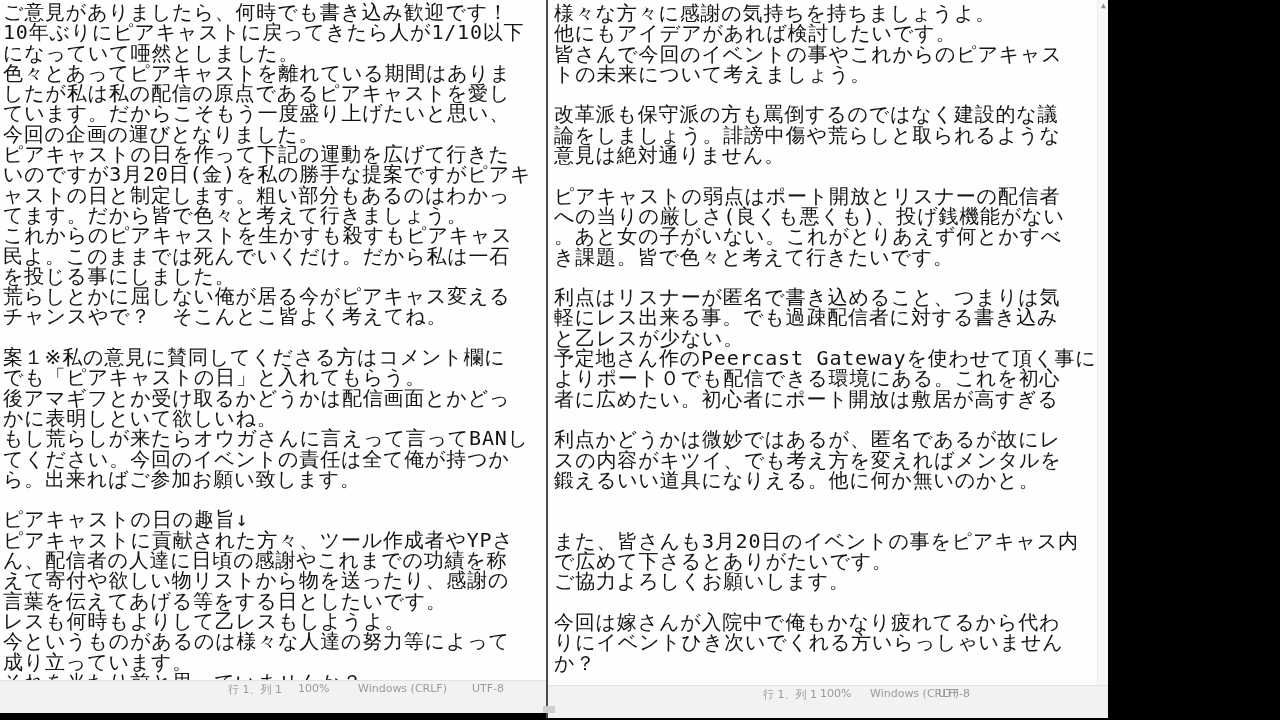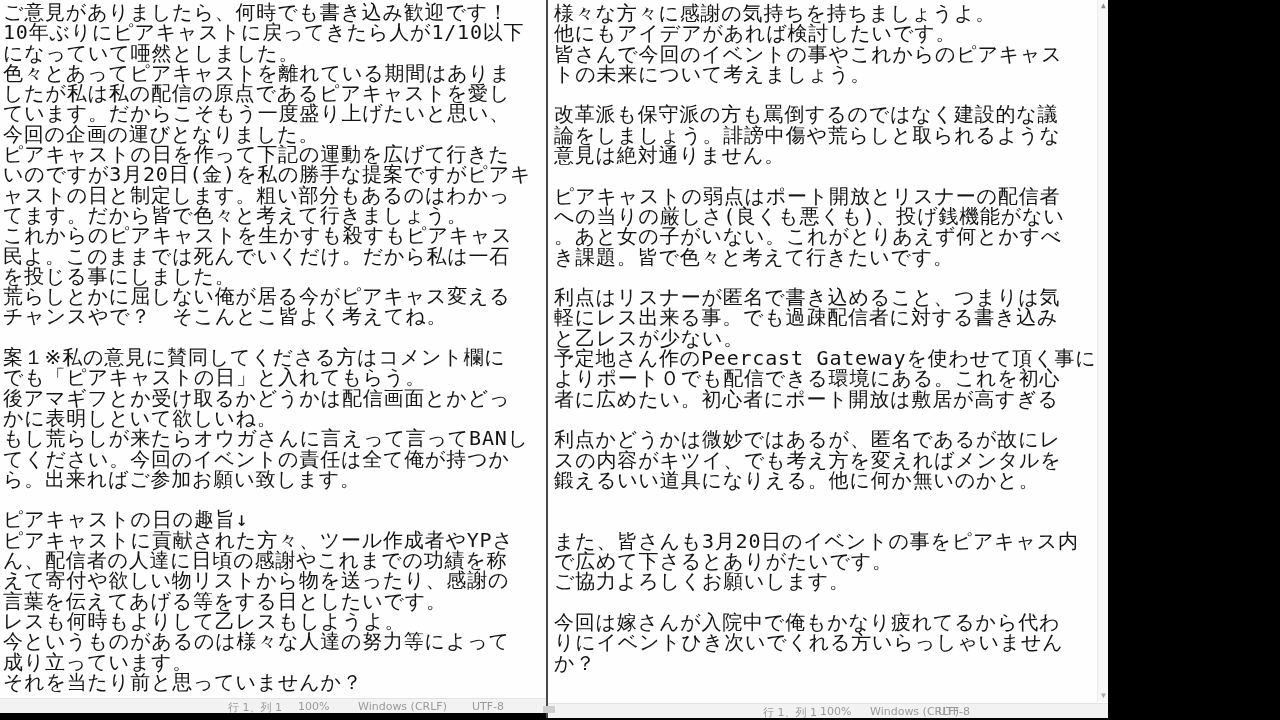--- a/index.html
+++ b/index.html
@@ -23,21 +23,21 @@
     color:#141414;
     font-size:20px;
     letter-spacing:0.8px;
     line-height:20.3px;
     white-space:pre;
   }
   #win-left .text-area{padding:2px 8px 0 3px;}
   #win-right .text-area{padding:3px 12px 0 6px;}
   .text-line{height:20.3px;}
   .statusbar{
-    position:absolute;left:0;right:0;bottom:0;height:15px;
+    position:absolute;left:0;right:0;bottom:0;height:33px;
     background:#f2f2f2;
     border-top:1px solid #e3e3e3;
     box-sizing:border-box;
   }
   .status-item{
     position:absolute;top:1px;
     font-size:11px;
     color:#9a9a9a;
     letter-spacing:0;
     white-space:nowrap;

